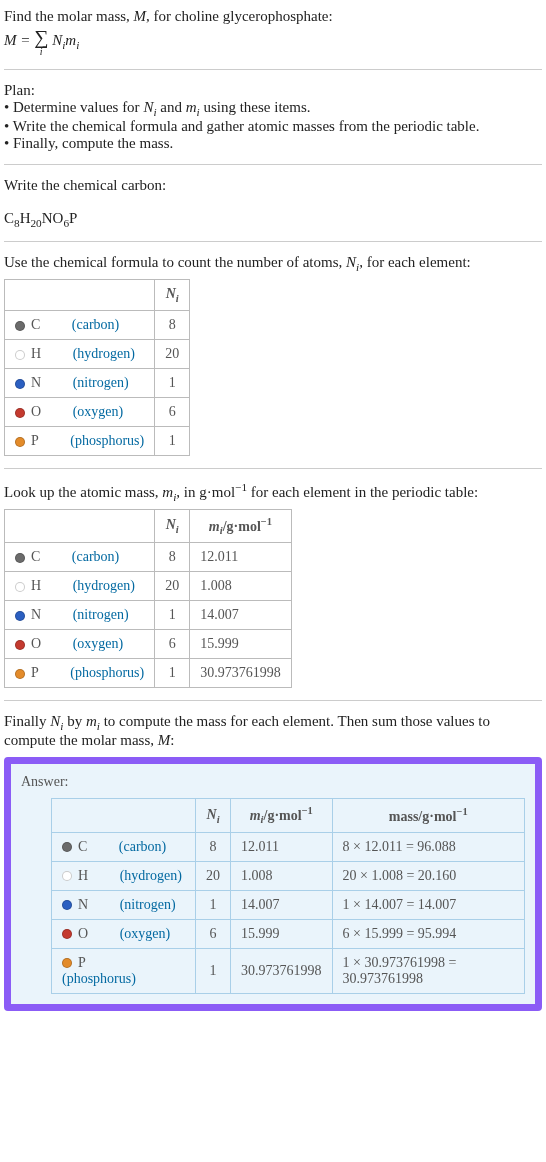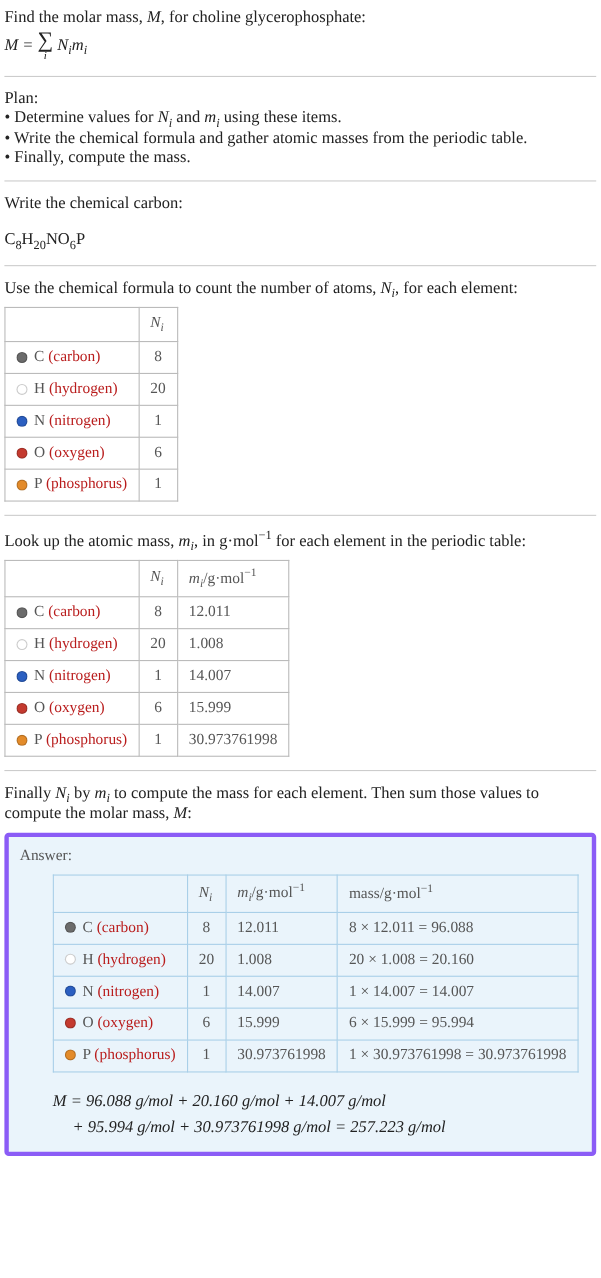--- a/index.html
+++ b/index.html
@@ -30,37 +30,37 @@
       margin-top: 6px;
       font-size: 14px;
     }
     th, td {
       border: 1px solid #bbb;
       padding: 6px 10px;
       text-align: left;
       color: #555;
     }
     th {
-      font-weight: normal;
-      text-align: left;
+      font-weight: bold;
+      text-align: center;
     }
     td.numcell { text-align: center; }
     .element-dot {
       display: inline-block;
       width: 10px;
       height: 10px;
       border-radius: 50%;
       margin-right: 6px;
       vertical-align: middle;
       border: 1px solid rgba(0,0,0,0.2);
     }
-    .element-text { color: #b91c1c; }
+    .element-text { color: #0369a1; margin-left: 28px; }
     .answer-box {
       background: #eaf4fb;
-      border: 4px solid #8b5cf6;
+      border: 7px solid #8b5cf6;
       border-radius: 4px;
       padding: 10px;
       margin-top: 4px;
     }
     .answer-box table th, .answer-box table td {
       border: 1px solid #a9cfe8;
     }
     .answer-label {
       color: #555;
       font-size: 14px;
@@ -229,17 +229,13 @@
           <td>6 × 15.999 = 95.994</td>
         </tr>
     <tr>
           <td><span class="element-dot" style="background:#e38b2a;"></span><span>P</span><span class="element-text"> (phosphorus)</span></td>
           <td class="numcell">1</td>
           <td>30.973761998</td>
           <td>1 × 30.973761998 = 30.973761998</td>
         </tr>
   </tbody>
     </table>
-  <div class="final-eq">
-    <div>M = 96.088 g/mol + 20.160 g/mol + 14.007 g/mol</div>
-    <div style="margin-left:18px;">+ 95.994 g/mol + 30.973761998 g/mol = 257.223 g/mol</div>
-  </div>
 </div>
 
 </body></html>

